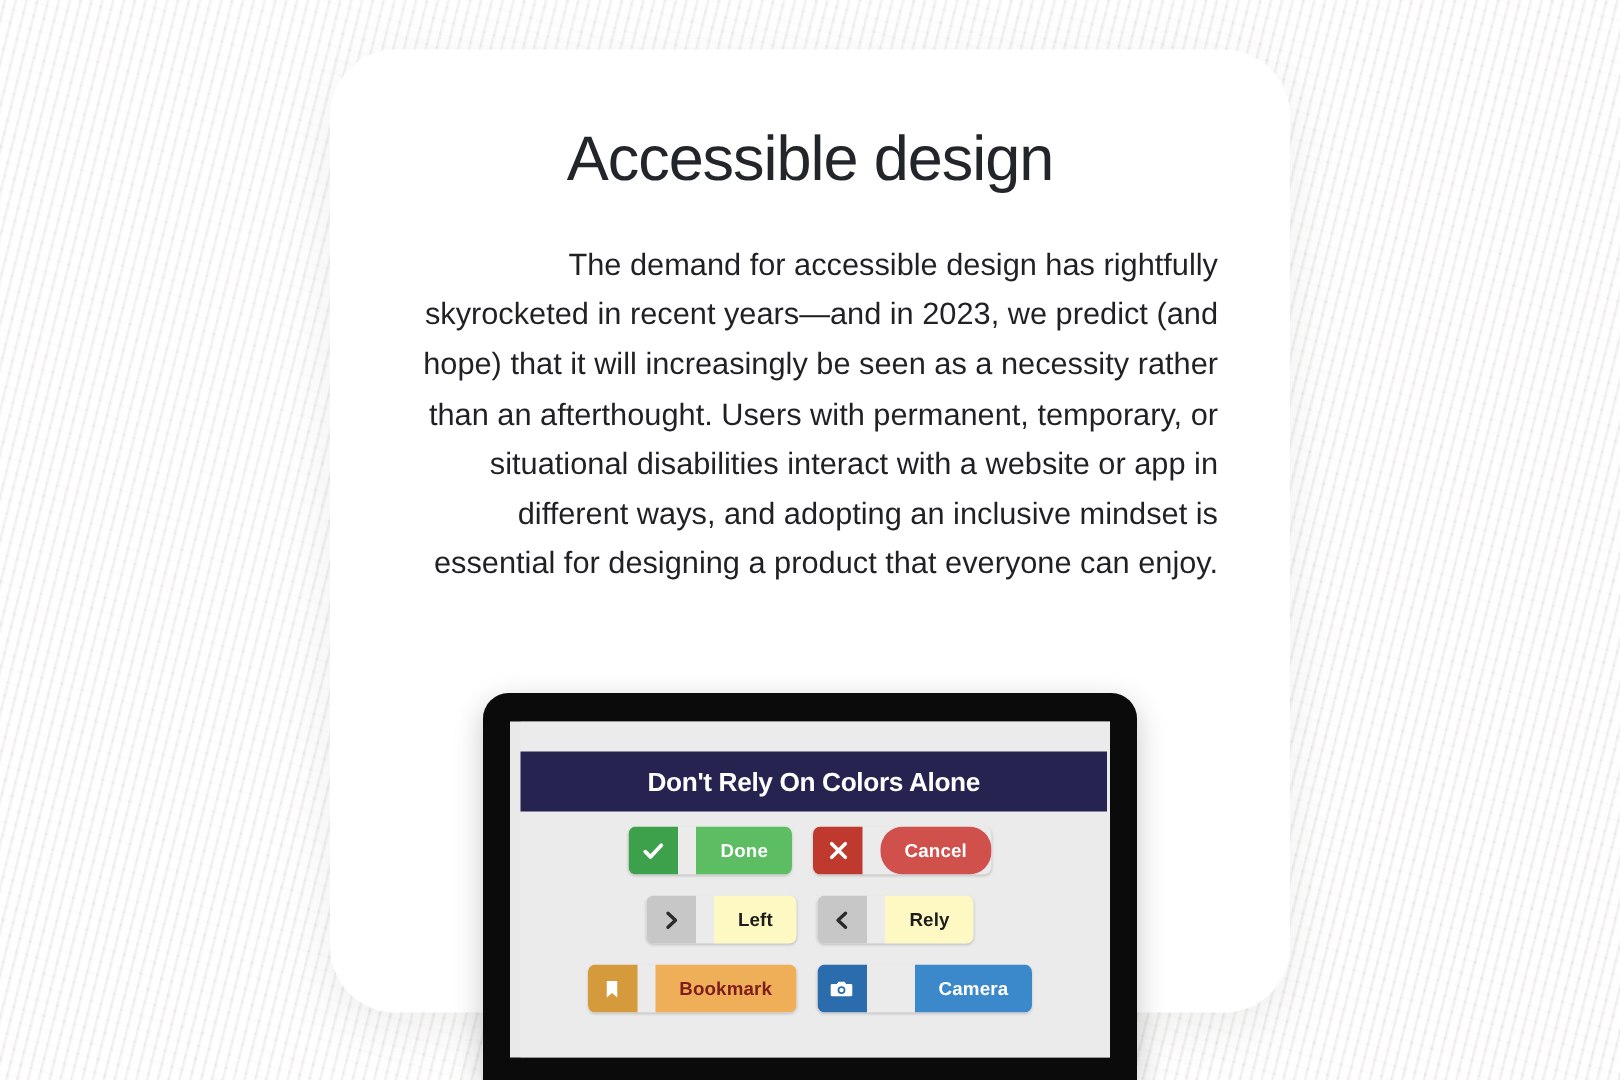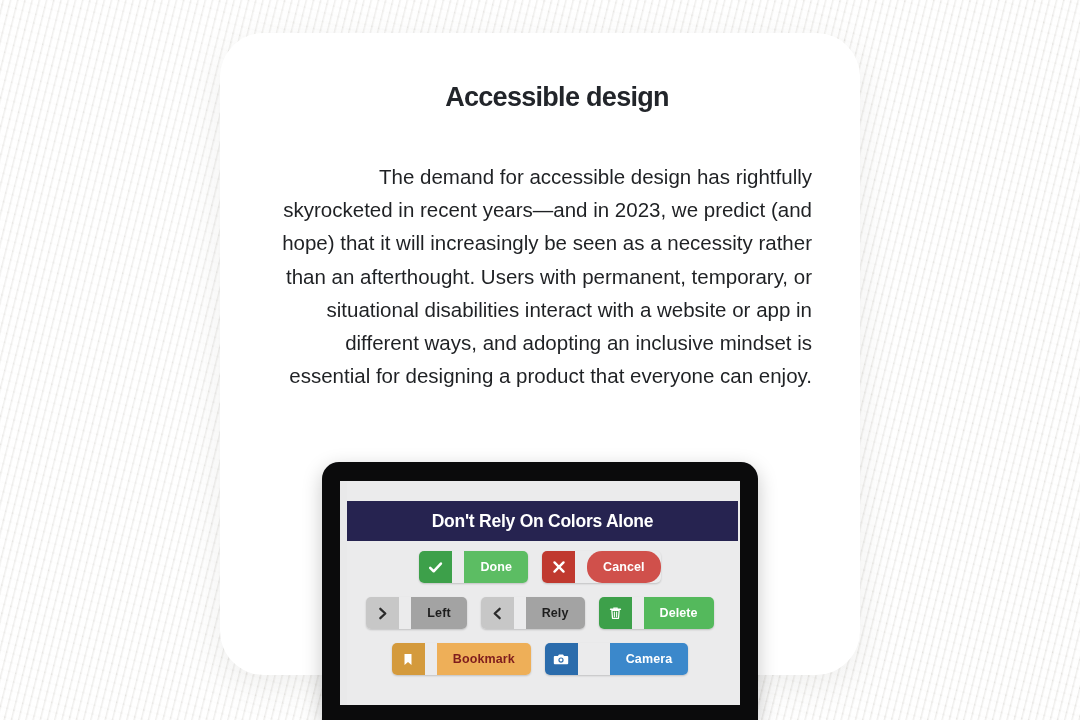--- a/index.html
+++ b/index.html
@@ -38,26 +38,26 @@
     width: 640px;
     height: 642px;
     background: #ffffff;
     border-radius: 44px;
     box-shadow: 0 10px 34px rgba(140,136,130,0.13);
     z-index: 1;
   }
 
   .page-title {
     position: absolute;
-    left: 17px;
+    left: 0;
     top: 49px;
     width: 100%;
     text-align: center;
-    font-size: 27px;
-    font-weight: bold;
+    font-size: 42px;
+    font-weight: normal;
     letter-spacing: -0.7px;
     color: #22252a;
   }
 
   .body-copy {
     position: absolute;
     left: 48px;
     top: 127px;
     width: 544px;
     text-align: right;
@@ -167,21 +167,21 @@
   .sbtn.green .sbtn-icon  { background: #45a council; }
   .sbtn.green .sbtn-icon  { background: #3da04a; }
   .sbtn.green .sbtn-label { background: #5cbd63; color: #ffffff; }
 
   
   .sbtn.red .sbtn-icon  { background: #c0392f; }
   .sbtn.red .sbtn-label { background: #d0504b; color: #ffffff; border-radius: 15px; }
 
   
   .sbtn.gray .sbtn-icon  { background: #c7c7c7; }
-  .sbtn.gray .sbtn-label { background: #a3a3a3; color: #1d1d1d; }
+  .sbtn.gray .sbtn-label { background: #fef9c3; color: #1d1d1d; }
 
   
   .sbtn.green2 .sbtn-icon  { background: #3da04a; }
   .sbtn.green2 .sbtn-label { background: #54b95c; color: #ffffff; }
 
   
   .sbtn.amber .sbtn-icon  { background: #d49a3c; }
   .sbtn.amber .sbtn-label { background: #eeaf58; color: #7f1d1d; text-align: right; }
 
   
@@ -248,31 +248,20 @@
 
         <div class="sbtn gray">
           <span class="sbtn-icon">
             <svg width="15" height="15" viewBox="0 0 24 24">
               <path d="M15.5 4.5 L7.5 12 L15.5 19.5" fill="none" stroke="#2b2b2b" stroke-width="3.6" stroke-linecap="round" stroke-linejoin="round"></path>
             </svg>
           </span>
           <span class="sbtn-label">Rely</span>
         </div>
 
-        <div class="sbtn green2">
-          <span class="sbtn-icon">
-            <svg width="15" height="16" viewBox="0 0 24 24">
-              <path d="M4 6 H20" stroke="#ffffff" stroke-width="2.1" stroke-linecap="round"></path>
-              <path d="M9.5 6 V4.2 H14.5 V6" fill="none" stroke="#ffffff" stroke-width="2"></path>
-              <path d="M6.2 7.8 H17.8 L16.8 20.4 H7.2 Z" fill="none" stroke="#ffffff" stroke-width="2" stroke-linejoin="round"></path>
-              <path d="M10.2 10.6 V17.8 M13.8 10.6 V17.8" stroke="#ffffff" stroke-width="1.7" stroke-linecap="round"></path>
-            </svg>
-          </span>
-          <span class="sbtn-label">Delete</span>
-        </div>
 
       </div>
 
       <div class="btn-row">
 
         <div class="sbtn amber">
           <span class="sbtn-icon">
             <svg width="14" height="17" viewBox="0 0 24 24">
               <path d="M6 2.6 H18 V21.4 L12 16.2 L6 21.4 Z" fill="#ffffff"></path>
             </svg>

